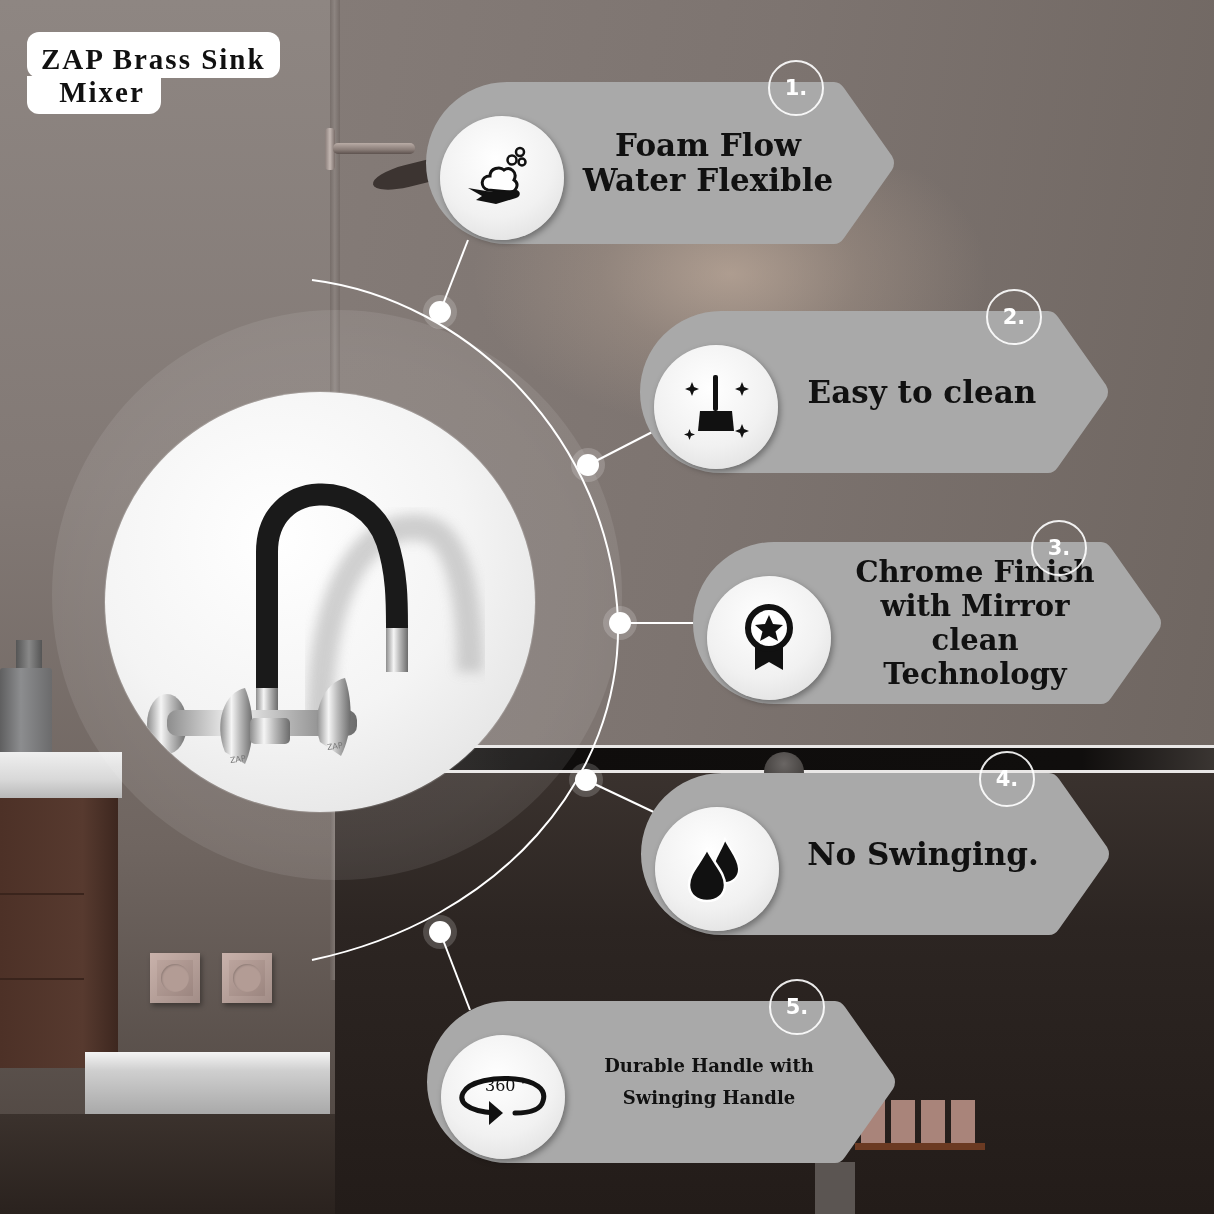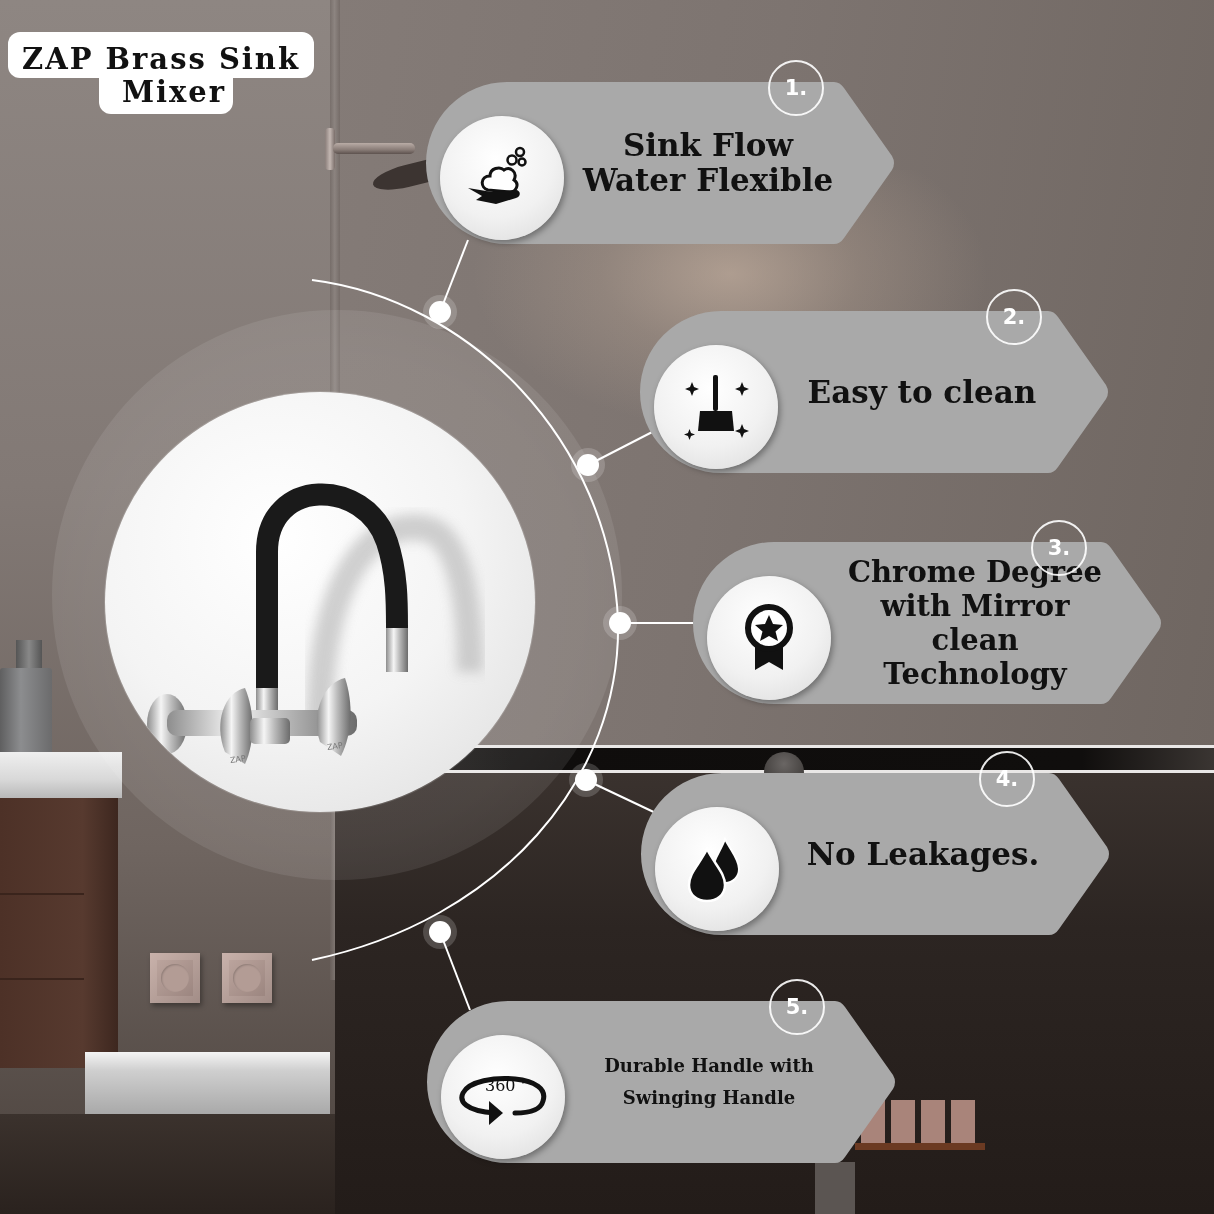--- a/index.html
+++ b/index.html
@@ -73,28 +73,28 @@
     overflow: hidden;
     box-shadow: 0 0 0 1px rgba(255,255,255,.15);
   }
   .medallion svg { position: absolute; inset: 0; }
 
   
   .connectors { position: absolute; inset: 0; pointer-events: none; }
   .node { position: absolute; width: 22px; height: 22px; border-radius: 50%; background: #fff; box-shadow: 0 0 0 6px rgba(255,255,255,0.18); transform: translate(-50%,-50%); }
 
   
-  .title-badge { position: absolute; left: 8px; top: 32px; }
+  .title-badge { position: absolute; left: 27px; top: 32px; font-family: Liberation Serif, serif; }
   .title-line1 {
     display: block; background: #fff; border-radius: 12px; padding: 10px 14px 2px 14px;
     font-weight: bold; font-size: 29px; letter-spacing: 2px; color: #111; line-height: 34px;
     position: relative; z-index: 1;
   }
   .title-line2 {
-    display: block; width: 134px; margin-left: 91px; margin-top: -2px; background: #fff;
+    display: block; width: 134px; margin-top: -2px; background: #fff;
     border-radius: 0 0 12px 12px; padding: 0 0 6px 16px; text-align: center;
     font-weight: bold; font-size: 29px; letter-spacing: 2px; color: #111; line-height: 32px;
   }
 
   
   .card { position: absolute; height: 162px; }
   .card-shape { position: absolute; inset: 0; }
   .card-icon-wrap {
     position: absolute; left: 14px; top: 34px; width: 124px; height: 124px; border-radius: 50%;
     background: radial-gradient(circle at 45% 35%, #ffffff 0%, #f1f1f1 55%, #d9d9d9 100%);
@@ -213,21 +213,21 @@
     <svg width="80" height="80" viewBox="0 0 80 80">
       <circle cx="58" cy="14" r="4" fill="none" stroke="#111" stroke-width="2.5"></circle>
       <circle cx="50" cy="22" r="4.5" fill="none" stroke="#111" stroke-width="2.5"></circle>
       <circle cx="60" cy="24" r="3.5" fill="none" stroke="#111" stroke-width="2.5"></circle>
       <path d="M26 52 C18 50,18 38,28 38 C28 30,38 28,42 32 C48 28,56 34,52 42 C58 46,54 54,48 54 Z" fill="#fff" stroke="#111" stroke-width="3"></path>
       <path d="M6 50 L30 54 L54 52 C58 52,60 58,54 60 L34 66 L14 62 L20 58 Z" fill="#111"></path>
     </svg>
   </div>
   <div class="card-text">
     <div>
-      <div>Sink Flow</div>
+      <div>Foam Flow</div>
       <div>Water Flexible</div>
     </div>
   </div>
   <div class="card-num" style="left:342px;top:-22px">1.</div>
 </div>
 
 <div class="card" style="left:640px;top:311px;width:470px">
   <svg class="card-shape" viewBox="0 0 470 162" width="470" height="162" preserveAspectRatio="none">
     <path d="M81 0 H408 Q414 0 418 6 L466 74 Q470 81 466 88 L418 156 Q414 162 408 162 H81 A81 81 0 0 1 81 0 Z" fill="#a9a9a9"></path>
   </svg>
@@ -253,40 +253,40 @@
   </svg>
   <div class="card-icon-wrap">
     <svg width="80" height="80" viewBox="0 0 80 80">
       <path d="M26 46 V72 L40 64 L54 72 V46 Z" fill="#111"></path>
       <circle cx="40" cy="30" r="21" fill="#fff" stroke="#111" stroke-width="6"></circle>
       <path d="M40 17 L44 26 L54 27 L46.5 33.5 L49 43 L40 38 L31 43 L33.5 33.5 L26 27 L36 26 Z" fill="#111"></path>
     </svg>
   </div>
   <div class="card-text" style="font-size:29px;line-height:34px">
     <div>
-      <div>Chrome Degree</div>
+      <div>Chrome Finish</div>
       <div>with Mirror clean</div>
       <div>Technology</div>
     </div>
   </div>
   <div class="card-num" style="left:338px;top:-22px">3.</div>
 </div>
 
 <div class="card" style="left:641px;top:773px;width:470px">
   <svg class="card-shape" viewBox="0 0 470 162" width="470" height="162" preserveAspectRatio="none">
     <path d="M81 0 H408 Q414 0 418 6 L466 74 Q470 81 466 88 L418 156 Q414 162 408 162 H81 A81 81 0 0 1 81 0 Z" fill="#a9a9a9"></path>
   </svg>
   <div class="card-icon-wrap">
     <svg width="80" height="80" viewBox="0 0 80 80">
       <path d="M48 10 C54 22,62 30,62 40 C62 48,56 54,48 54 C40 54,36 48,36 40 C36 30,44 22,48 10 Z" fill="#111" stroke="#fff" stroke-width="2"></path>
       <path d="M30 20 C38 36,48 44,48 56 C48 66,40 72,30 72 C20 72,12 66,12 56 C12 44,22 36,30 20 Z" fill="#111" stroke="#fff" stroke-width="2.5"></path>
     </svg>
   </div>
   <div class="card-text">
-    <div>No Leakages.</div>
+    <div>No Swinging.</div>
   </div>
   <div class="card-num" style="left:338px;top:-22px">4.</div>
 </div>
 
 <div class="card" style="left:427px;top:1001px;width:470px">
   <svg class="card-shape" viewBox="0 0 470 162" width="470" height="162" preserveAspectRatio="none">
     <path d="M81 0 H408 Q414 0 418 6 L466 74 Q470 81 466 88 L418 156 Q414 162 408 162 H81 A81 81 0 0 1 81 0 Z" fill="#a9a9a9"></path>
   </svg>
   <div class="card-icon-wrap">
     <svg width="96" height="80" viewBox="0 0 96 80">

